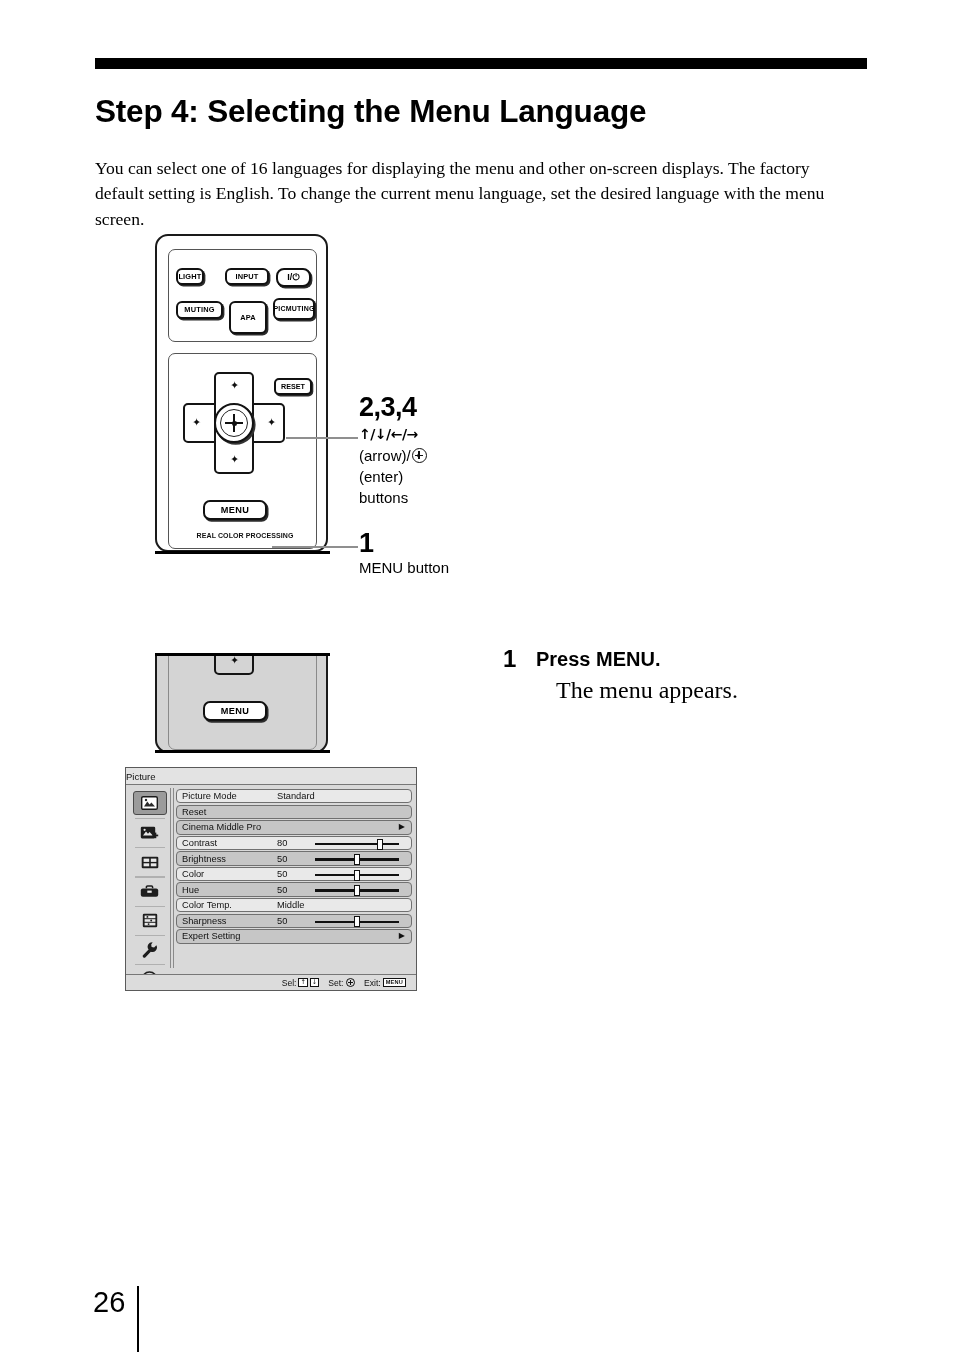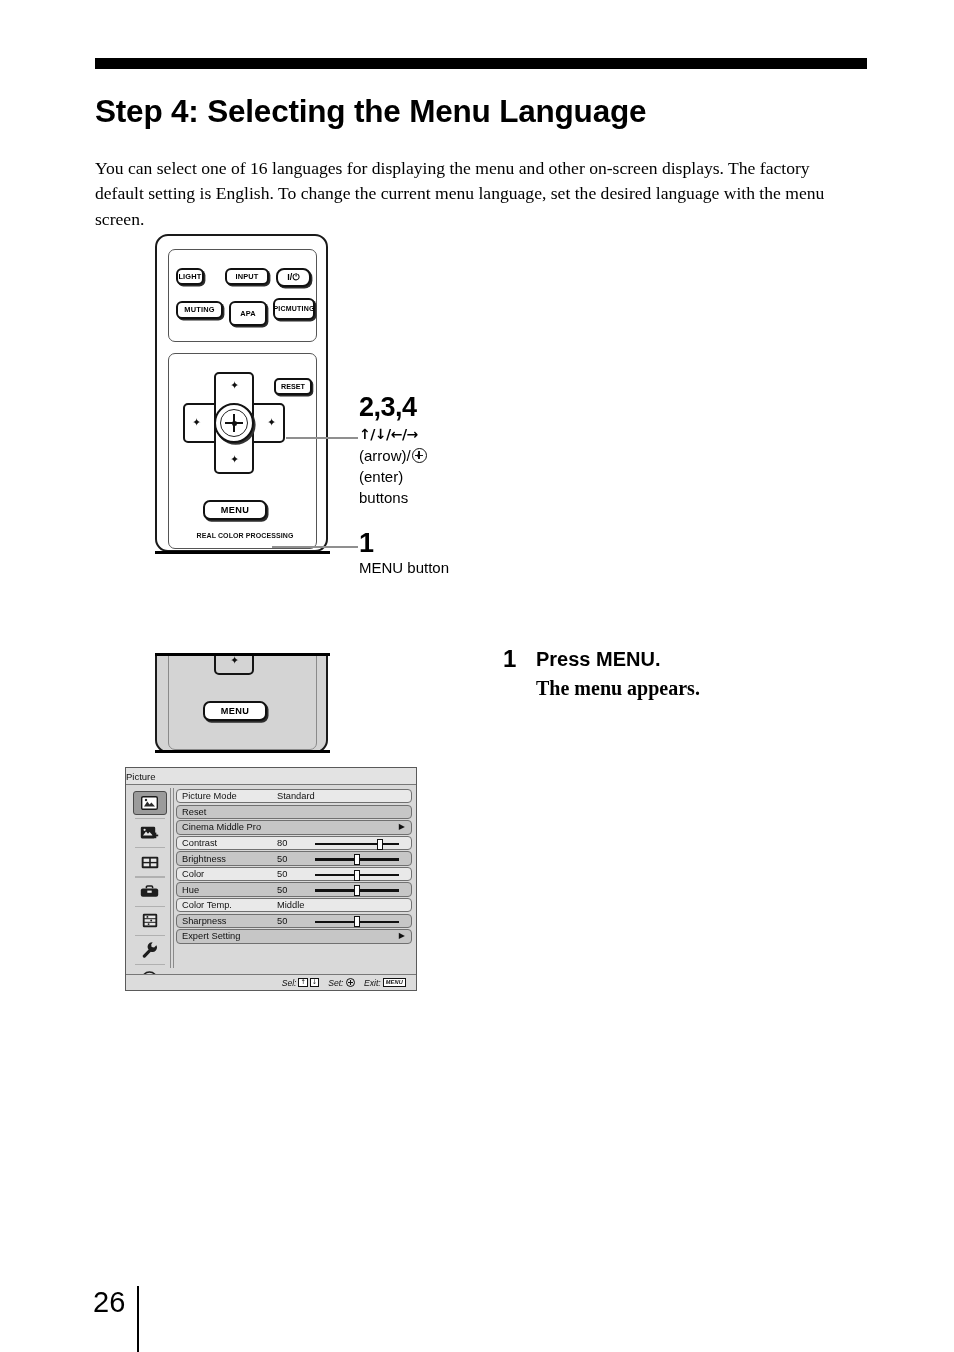--- a/index.html
+++ b/index.html
@@ -100,21 +100,21 @@
     text-align: center;
     box-sizing: border-box;
     line-height: 1.05;
     box-shadow: 1.4px 1.6px 0 #2b2b2b;
   }
 
   .btn-light   { left: 19px;  top: 32px; width: 28px; height: 17px; }
   .btn-input   { left: 68px;  top: 32px; width: 44px; height: 17px; }
   .btn-power   { left: 119px; top: 32px; width: 35px; height: 19px; border-radius: 8px; font-size: 9px; }
   .btn-freeze  { left: 19px;  top: 65px; width: 47px; height: 18px; }
-  .btn-apa     { left: 72px;  top: 65px; width: 38px; height: 25px; text-align: right; }
+  .btn-apa     { left: 72px;  top: 65px; width: 38px; height: 33px; text-align: right; }
   .btn-picmute { left: 116px; top: 62px; width: 42px; height: 22px; font-size: 7px; }
 
   
   .dpad {
     position: absolute;
     left: 26px; top: 136px;
     width: 102px; height: 102px;
   }
   .cross-h, .cross-v {
     position: absolute;
@@ -305,24 +305,23 @@
   }
   .step-head {
     position: absolute;
     left: 536px; top: 648px;
     font-family: "Liberation Sans", sans-serif;
     font-weight: bold;
     font-size: 20px;
   }
   .step-body {
     position: absolute;
-    left: 536px; top: 677px;
+    left: 556px; top: 677px;
     font-family: "Liberation Serif", serif;
-    font-size: 20px;
-    font-weight: bold;
+    font-size: 24px;
   }
 
   
   .remote2-wrap {
     position: absolute;
     left: 155px;
     top: 653px;
     width: 175px;
     height: 100px;
     overflow: hidden;
@@ -495,21 +494,21 @@
     border-top: 1.3px solid #777;
     box-sizing: border-box;
     display: flex;
     align-items: center;
     justify-content: flex-end;
     padding-right: 10px;
     gap: 9px;
     font-size: 8.6px;
     color: #111;
   }
-  .st-item { display: flex; align-items: center; gap: 2px; font-style: italic; }
+  .st-item { display: flex; align-items: center; gap: 2px; }
   .key-box {
     display: inline-flex;
     align-items: center;
     justify-content: center;
     border: 1.1px solid #111;
     background: #fff;
     height: 9px;
     min-width: 8px;
     font-size: 6.4px;
     line-height: 1;

